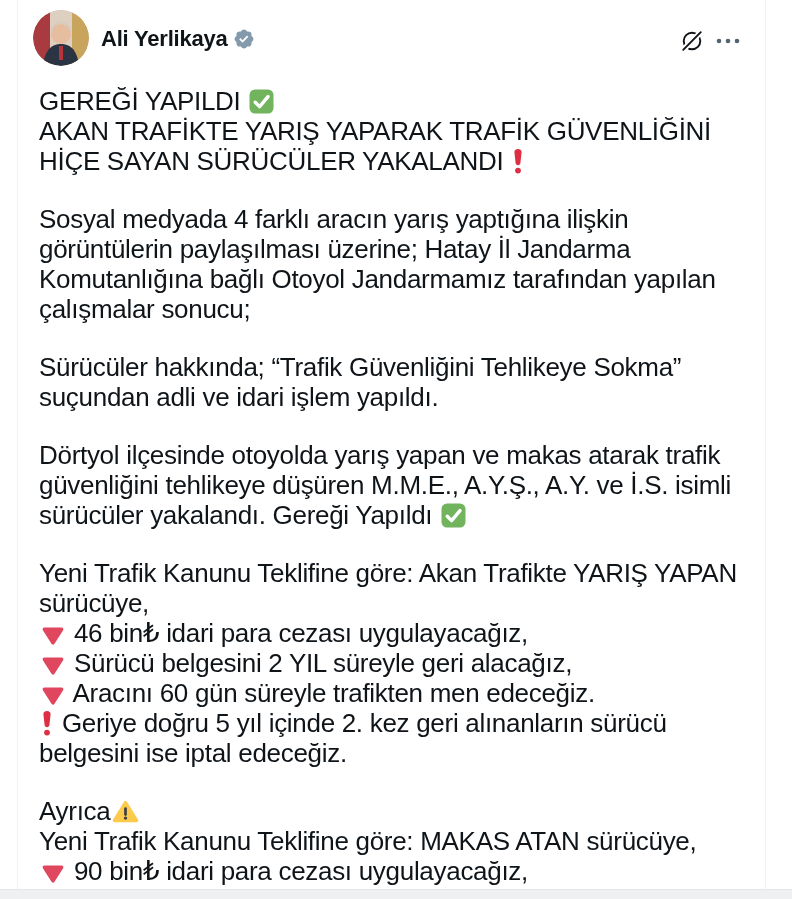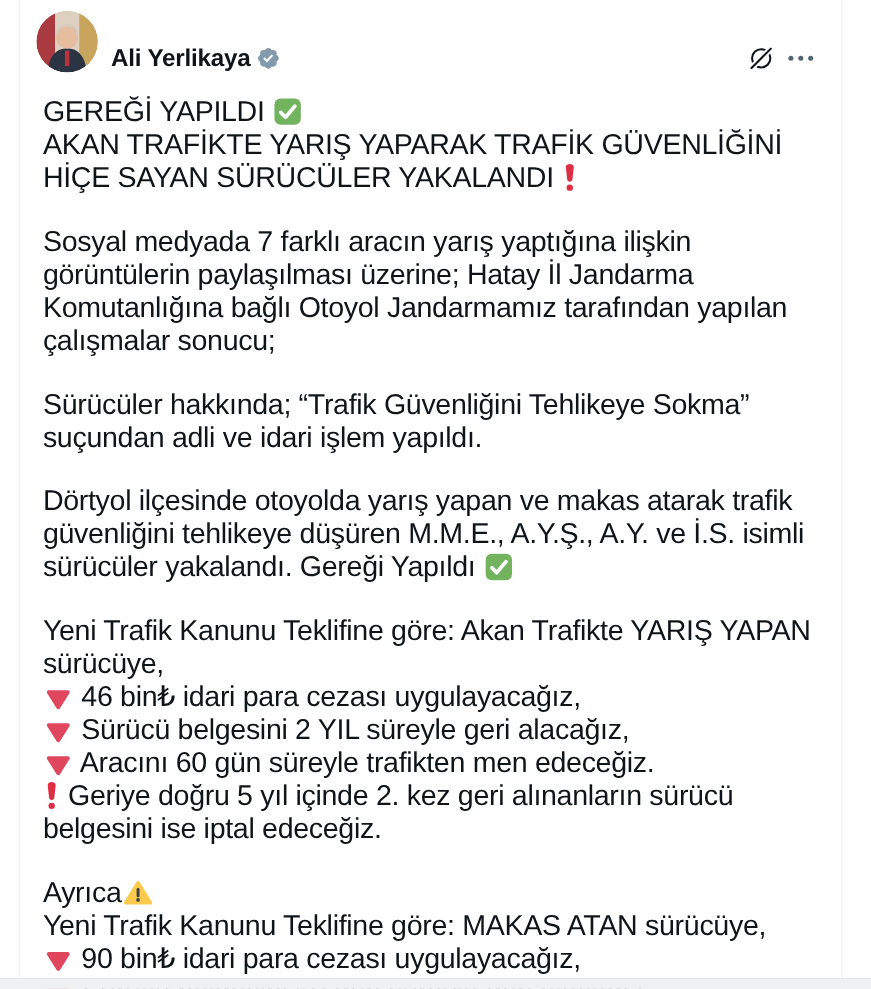--- a/index.html
+++ b/index.html
@@ -13,21 +13,21 @@
   .card {
     position: absolute;
     left: 17px; top: 0;
     width: 749px; height: 100%;
     border-left: 1px solid #eff3f4;
     border-right: 1px solid #eff3f4;
     background: #ffffff;
   }
   .header {
     display: flex;
-    align-items: flex-end;
+    align-items: center;
     padding: 10px 12px 0 15px;
   }
   .avatar {
     width: 56px; height: 56px;
     border-radius: 50%;
     overflow: hidden;
     flex: 0 0 56px;
     cursor: pointer;
   }
   .avatar svg { display: block; }
@@ -132,21 +132,21 @@
   </div>
 
   <div class="tweet-text">
       <p class="para">GEREĞİ YAPILDI <span class="emoji"><svg width="25" height="25" viewBox="0 0 25 25">
             <rect x="0.5" y="0.5" width="24" height="24" rx="5.5" fill="#72b45e"></rect>
             <path d="M6.2 13.2 L10.6 17.6 L19 7.6" fill="none" stroke="#ffffff" stroke-width="3.4" stroke-linecap="round" stroke-linejoin="round"></path>
           </svg></span><br>AKAN TRAFİKTE YARIŞ YAPARAK TRAFİK GÜVENLİĞİNİ HİÇE SAYAN SÜRÜCÜLER YAKALANDI <span class="emoji"><svg width="12" height="26" viewBox="0 0 12 26">
             <path d="M6 1 C8.3 1 9.8 2.3 9.6 4.2 L8.4 15 C8.3 16.4 7.3 17.2 6 17.2 C4.7 17.2 3.7 16.4 3.6 15 L2.4 4.2 C2.2 2.3 3.7 1 6 1 Z" fill="#dd2e44"></path>
             <circle cx="6" cy="22.6" r="2.9" fill="#dd2e44"></circle>
           </svg></span></p>
-      <p class="para">Sosyal medyada 7 farklı aracın yarış yaptığına ilişkin görüntülerin paylaşılması üzerine; Hatay İl Jandarma Komutanlığına bağlı Otoyol Jandarmamız tarafından yapılan çalışmalar sonucu;</p>
+      <p class="para">Sosyal medyada 4 farklı aracın yarış yaptığına ilişkin görüntülerin paylaşılması üzerine; Hatay İl Jandarma Komutanlığına bağlı Otoyol Jandarmamız tarafından yapılan çalışmalar sonucu;</p>
       <p class="para">Sürücüler hakkında; “Trafik Güvenliğini Tehlikeye Sokma” suçundan adli ve idari işlem yapıldı.</p>
       <p class="para">Dörtyol ilçesinde otoyolda yarış yapan ve makas atarak trafik güvenliğini tehlikeye düşüren M.M.E., A.Y.Ş., A.Y. ve İ.S. isimli sürücüler yakalandı. Gereği Yapıldı <span class="emoji"><svg width="25" height="25" viewBox="0 0 25 25">
             <rect x="0.5" y="0.5" width="24" height="24" rx="5.5" fill="#72b45e"></rect>
             <path d="M6.2 13.2 L10.6 17.6 L19 7.6" fill="none" stroke="#ffffff" stroke-width="3.4" stroke-linecap="round" stroke-linejoin="round"></path>
           </svg></span></p>
       <p class="para">Yeni Trafik Kanunu Teklifine göre: Akan Trafikte YARIŞ YAPAN sürücüye,<br><span class="emoji"><svg width="24" height="20" viewBox="0 0 24 20">
             <path d="M3.4 3.2 L20.6 3.2 L12 16.8 Z" fill="#e0475f" stroke="#e0475f" stroke-width="3.6" stroke-linejoin="round"></path>
           </svg></span> 46 bin₺ idari para cezası uygulayacağız,<br><span class="emoji"><svg width="24" height="20" viewBox="0 0 24 20">
             <path d="M3.4 3.2 L20.6 3.2 L12 16.8 Z" fill="#e0475f" stroke="#e0475f" stroke-width="3.6" stroke-linejoin="round"></path>
           </svg></span> Sürücü belgesini 2 YIL süreyle geri alacağız,<br><span class="emoji"><svg width="24" height="20" viewBox="0 0 24 20">

